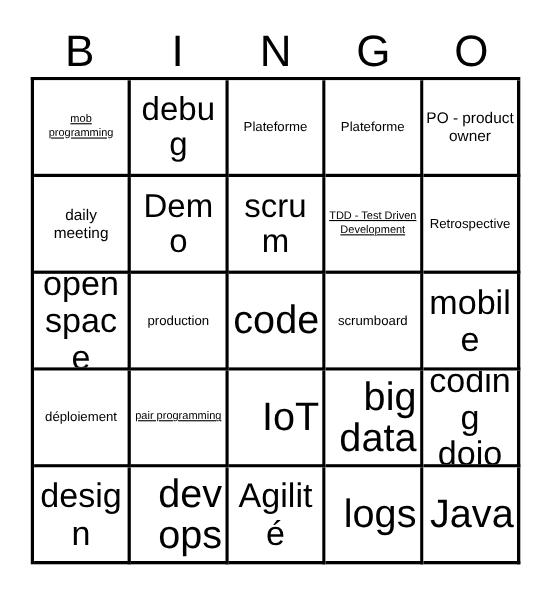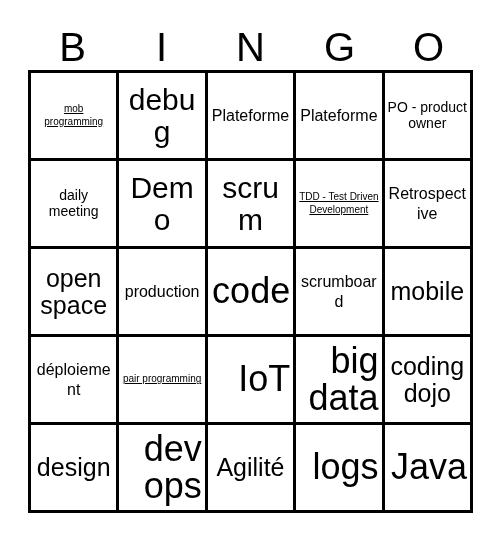--- a/index.html
+++ b/index.html
@@ -70,23 +70,23 @@
   .cell-text {
     display: block;
     width: 100%;
     line-height: 1.08;
     word-wrap: break-word;
     overflow-wrap: break-word;
     hyphens: none;
   }
   
   .sz-xs .cell-text { font-size: 10px;  line-height: 1.22; text-decoration: underline; }
-  .sz-s  .cell-text { font-size: 16px;  line-height: 1.22; }
+  .sz-s  .cell-text { font-size: 12px;  line-height: 1.22; }
   .sz-m  .cell-text { font-size: 14px;  line-height: 1.12; }
-  .sz-l  .cell-text { font-size: 25px;  line-height: 1.08; }
+  .sz-l  .cell-text { font-size: 31px;  line-height: 1.08; }
   .sz-xl .cell-text { font-size: 30px;  line-height: 1.05; }
   .sz-xxl .cell-text { font-size: 36px; line-height: 1.02; text-align: right; }
 </style>
 </head>
 <body>
 
 <div id="bingo-card">
 
   <div id="header-row">
     <div class="header-letter">B</div>

